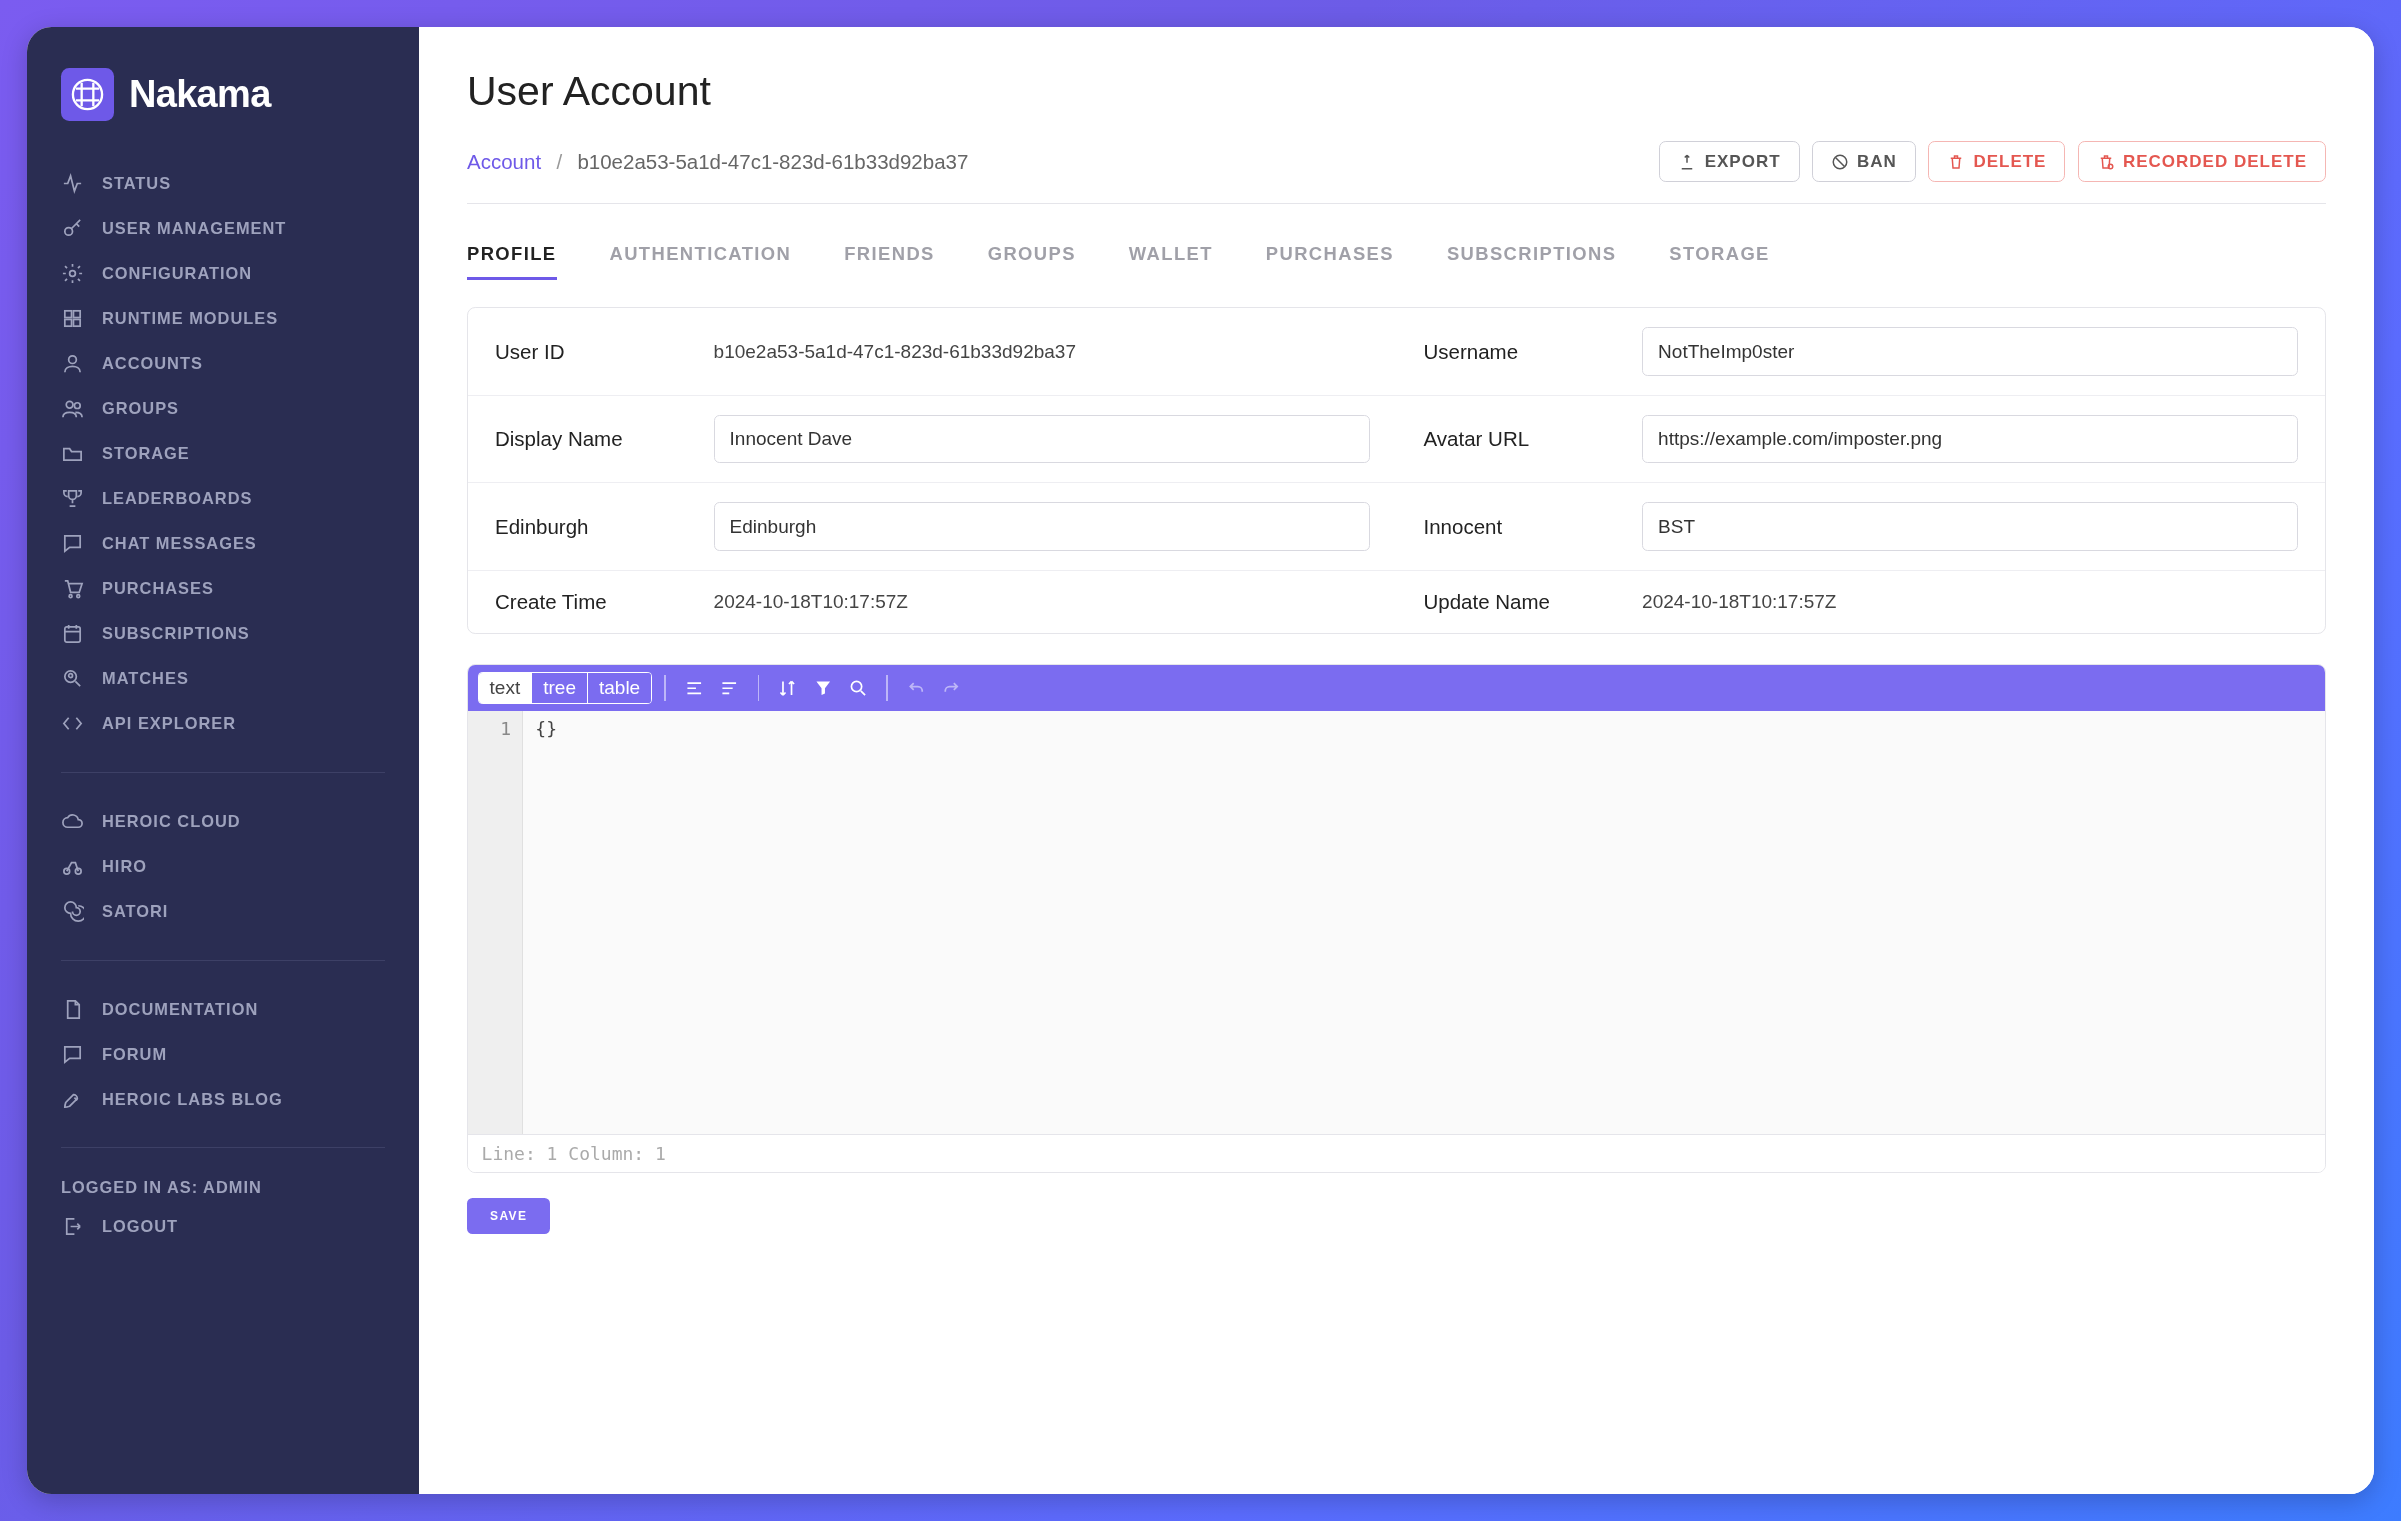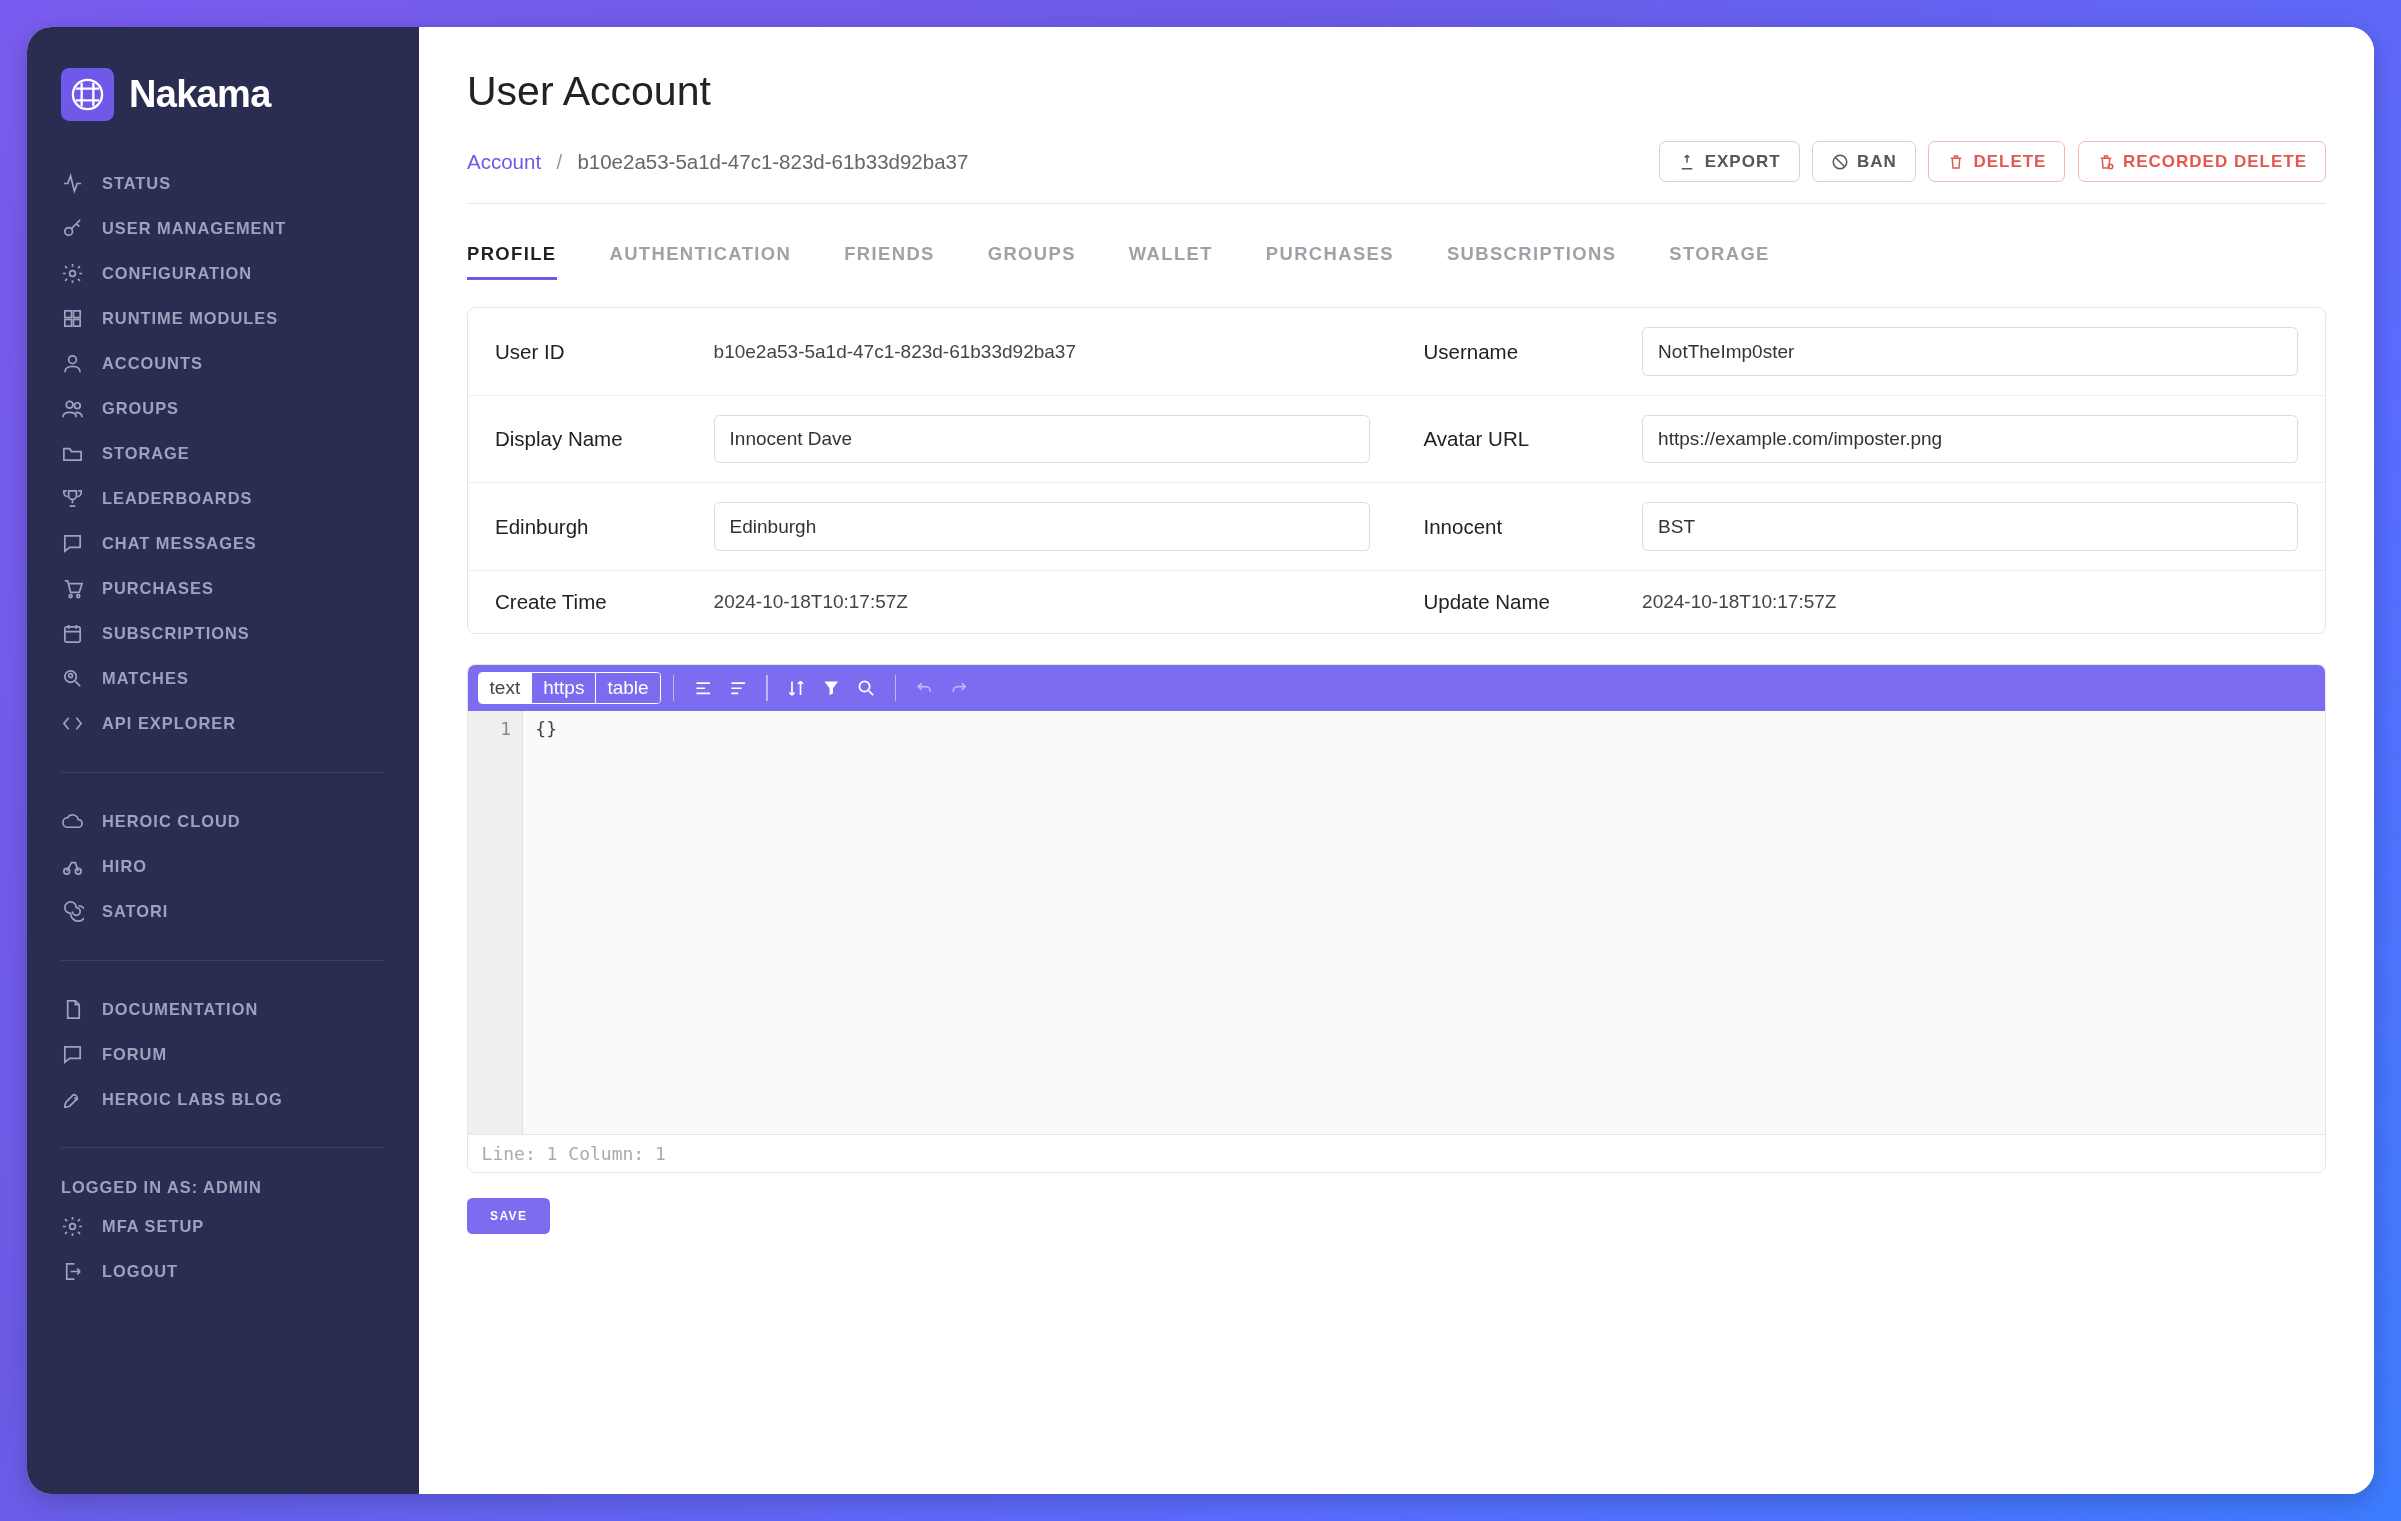--- a/index.html
+++ b/index.html
@@ -432,29 +432,20 @@
             </span>
             <span>HEROIC LABS BLOG</span>
           </li>
         </ul>
         <hr class="nav-sep">
         <div class="logged-in">LOGGED IN AS: ADMIN</div>
         <ul class="nav-list">
           <li class="nav-item">
             <span class="nav-icon">
               <svg viewBox="0 0 24 24">
-                <circle cx="12" cy="12" r="3"></circle>
-                <path d="M12 2v3M12 19v3M4.2 4.2l2.1 2.1M17.7 17.7l2.1 2.1M2 12h3M19 12h3M4.2 19.8l2.1-2.1M17.7 6.3l2.1-2.1"></path>
-              </svg>
-            </span>
-            <span>MFA SETUP</span>
-          </li>
-          <li class="nav-item">
-            <span class="nav-icon">
-              <svg viewBox="0 0 24 24">
                 <path d="M14 4h-8v16h8M10 12h10m0 0l-3-3m3 3l-3 3"></path>
               </svg>
             </span>
             <span>LOGOUT</span>
           </li>
         </ul>
       </div>
   </aside>
 
   <main class="main">
@@ -559,21 +550,21 @@
           <span class="cell-val">2024-10-18T10:17:57Z</span>
         </div>
       </div>
     </div>
 
     
     <div class="editor-card">
       <div class="editor-toolbar">
         <div class="mode-group" id="modes-mount">
             <button class="mode-btn active">text</button>
-            <button class="mode-btn">https</button>
+            <button class="mode-btn">tree</button>
             <button class="mode-btn">table</button>
           </div>
         <span class="tbar-sep"></span>
         <span class="tbar-icon">
             <svg viewBox="0 0 24 24">
               <path d="M4 6h16M4 12h10M4 18h16"></path>
             </svg>
           </span>
         <span class="tbar-icon">
             <svg viewBox="0 0 24 24">

